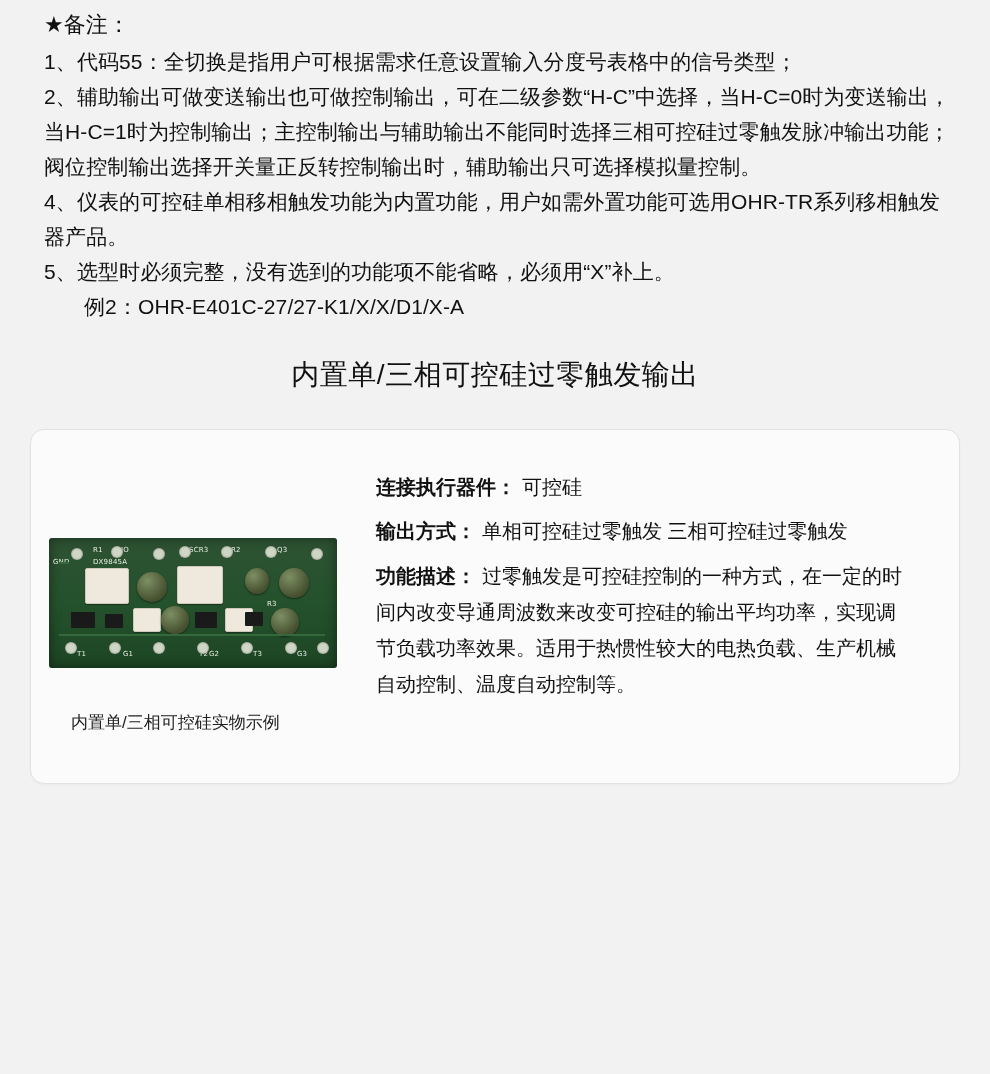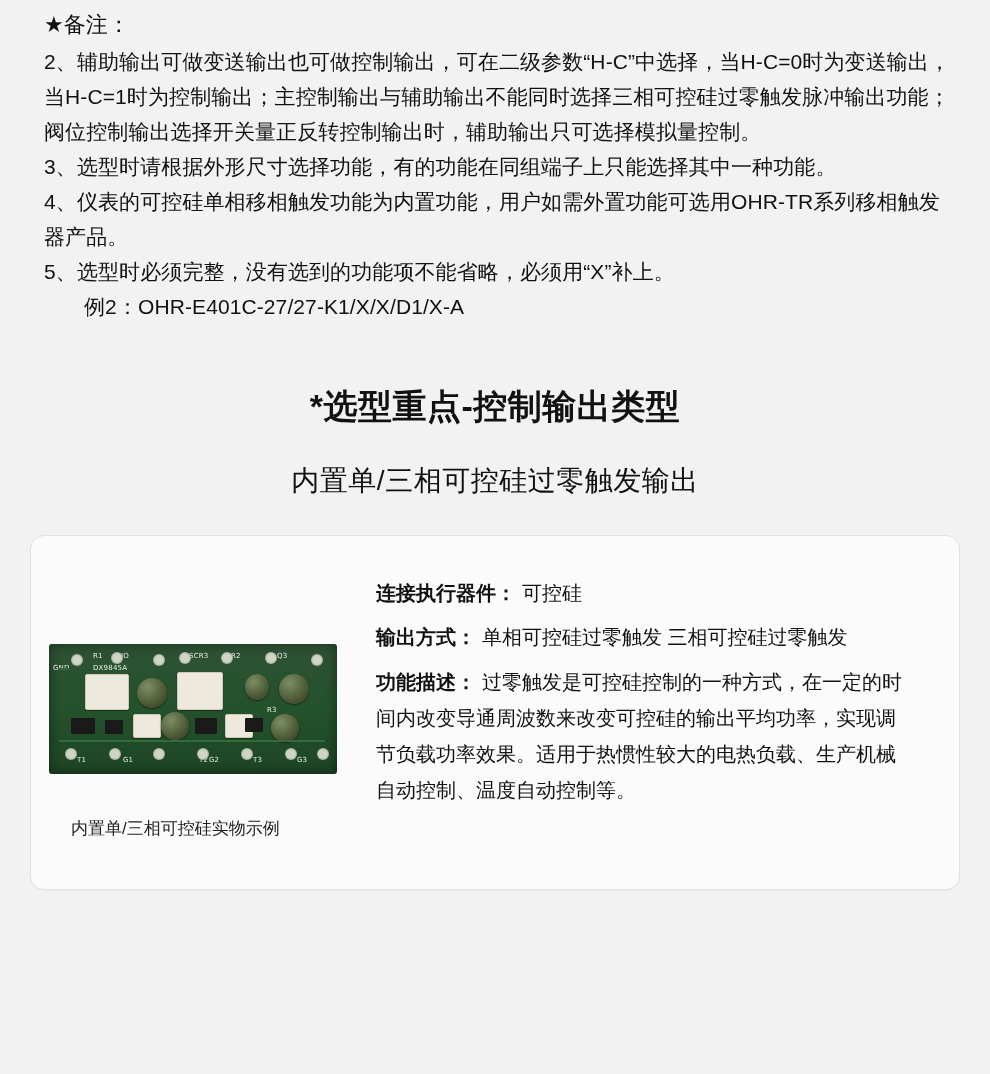--- a/index.html
+++ b/index.html
@@ -170,28 +170,27 @@
     display: inline;
   }
 </style>
 </head>
 <body>
 
 <div class="page">
 
   <div class="notes">
     <div class="notes-title">★备注：</div>
+    <div class="note-line">1、代码55：全切换是指用户可根据需求任意设置输入分度号表格中的信号类型；</div>
     <div class="note-line">2、辅助输出可做变送输出也可做控制输出，可在二级参数“H-C”中选择，当H-C=0时为变送输出， 当H-C=1时为控制输出；主控制输出与辅助输出不能同时选择三相可控硅过零触发脉冲输出功能；阀位控制输出选择开关量正反转控制输出时，辅助输出只可选择模拟量控制。</div>
-    <div class="note-line">3、选型时请根据外形尺寸选择功能，有的功能在同组端子上只能选择其中一种功能。</div>
     <div class="note-line">4、仪表的可控硅单相移相触发功能为内置功能，用户如需外置功能可选用OHR-TR系列移相触发器产品。</div>
     <div class="note-line">5、选型时必须完整，没有选到的功能项不能省略，必须用“X”补上。</div>
     <div class="note-line note-indent">例2：OHR-E401C-27/27-K1/X/X/D1/X-A</div>
   </div>
 
-  <div class="section-heading">*选型重点-控制输出类型</div>
   <div class="section-subheading">内置单/三相可控硅过零触发输出</div>
 
   <div class="card">
     <div class="card-inner">
 
       <div class="card-left">
         <div class="board-wrap">
           <div class="board">
 
             <span class="silk" style="left:4px; top:20px;">GND</span>

